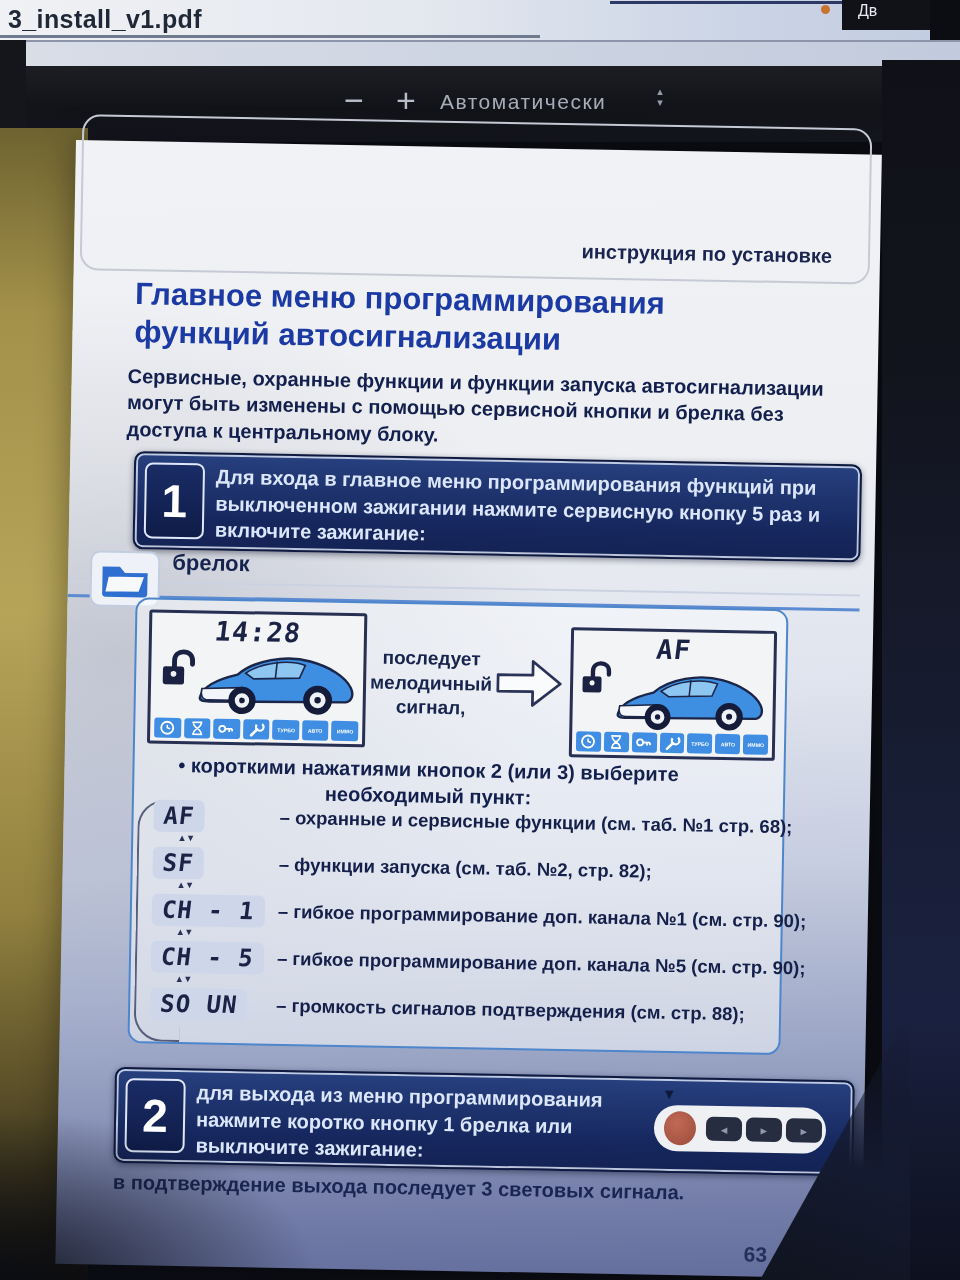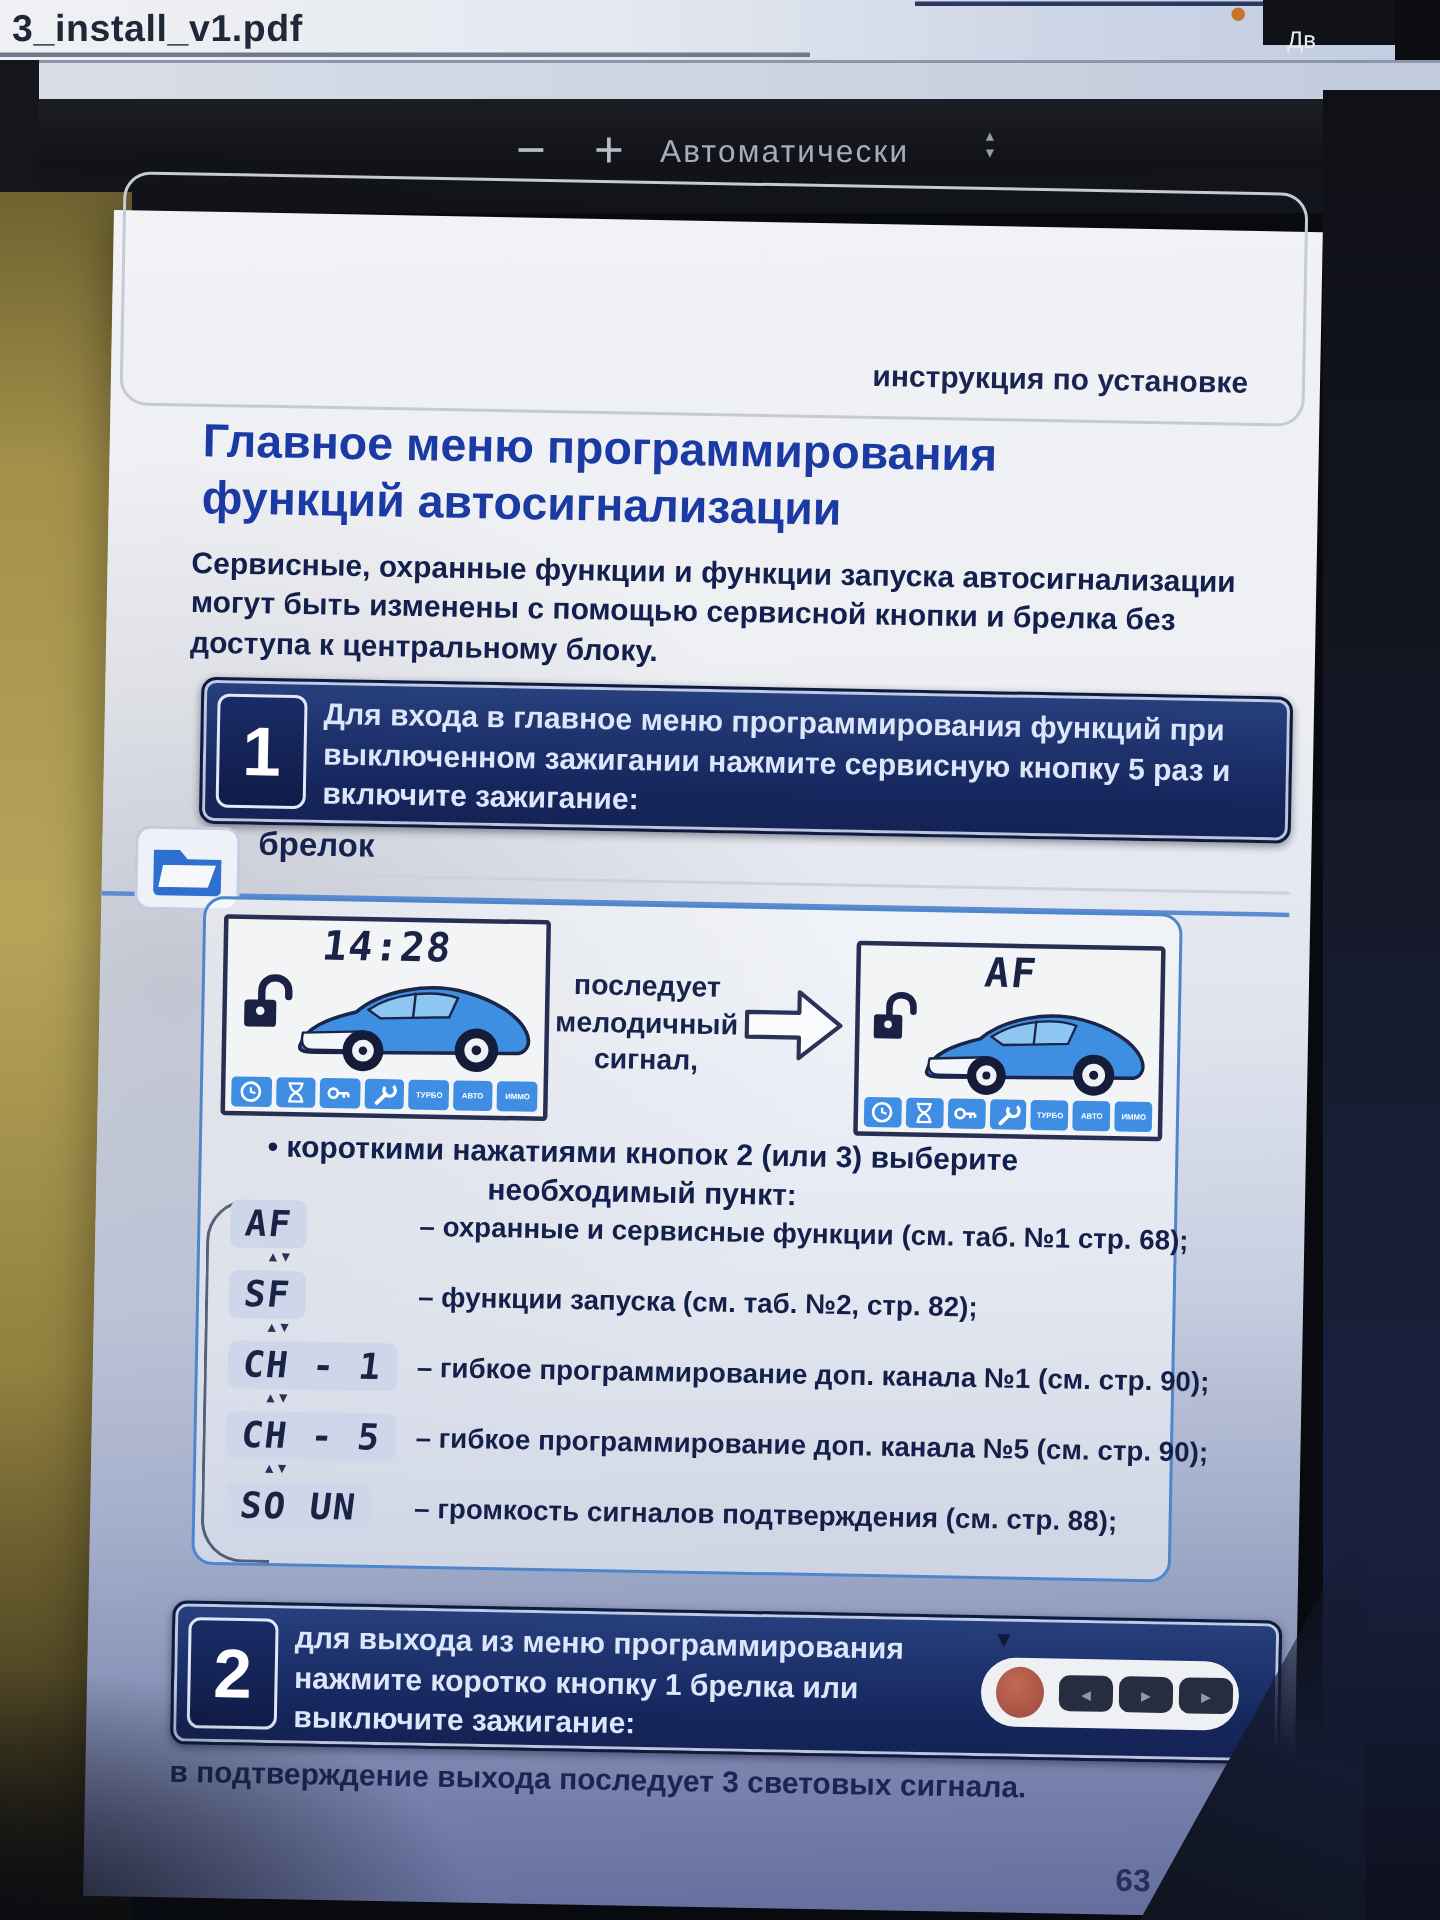--- a/index.html
+++ b/index.html
@@ -8,21 +8,21 @@
   .abs{position:absolute;}
 
   
   .tabstrip{left:0;top:0;width:930px;height:40px;
     background:linear-gradient(90deg,#f0f1f4 0%,#e4e8ef 45%,#ccd5e6 78%,#c3cde1 100%);}
   .tab-title{left:8px;top:5px;font-size:25px;font-weight:700;color:#1f2836;letter-spacing:.4px;}
   .tab-topline{right:60px;top:1px;width:260px;height:3px;background:#2b3964;}
   .tab-underline{left:0;top:35px;width:540px;height:3px;background:#707a8e;}
   .fav-dot{right:100px;top:5px;width:9px;height:9px;border-radius:50%;background:#c8742e;}
   .tab-dark{right:0;top:0;width:88px;height:30px;background:#101218;color:#e8eaf0;
-    font-size:16px;padding:19px 0 0 16px;box-sizing:border-box;}
+    font-size:16px;padding:2px 0 0 16px;box-sizing:border-box;}
   .chrome-mid{left:0;top:40px;width:960px;height:26px;border-top:2px solid #8c95aa;
     border-bottom:1px solid #9aa2b6;background:linear-gradient(90deg,#d9dee7,#c2cbdd);}
   .toolbar{left:0;top:66px;width:960px;height:76px;
     background:linear-gradient(180deg,#1d1e24,#121318 55%,#15171f);}
   .tb-btn{width:44px;height:44px;display:flex;align-items:center;justify-content:center;
     color:#b8bec9;font-size:34px;font-weight:400;}
   .zoom-out{left:332px;top:12px;}
   .zoom-in{left:384px;top:12px;}
   .zoom-select{left:440px;top:24px;font-size:21px;color:#a6adb9;letter-spacing:1.5px;text-align:center;}
   .spinner{left:650px;top:20px;width:20px;text-align:center;color:#959cab;

